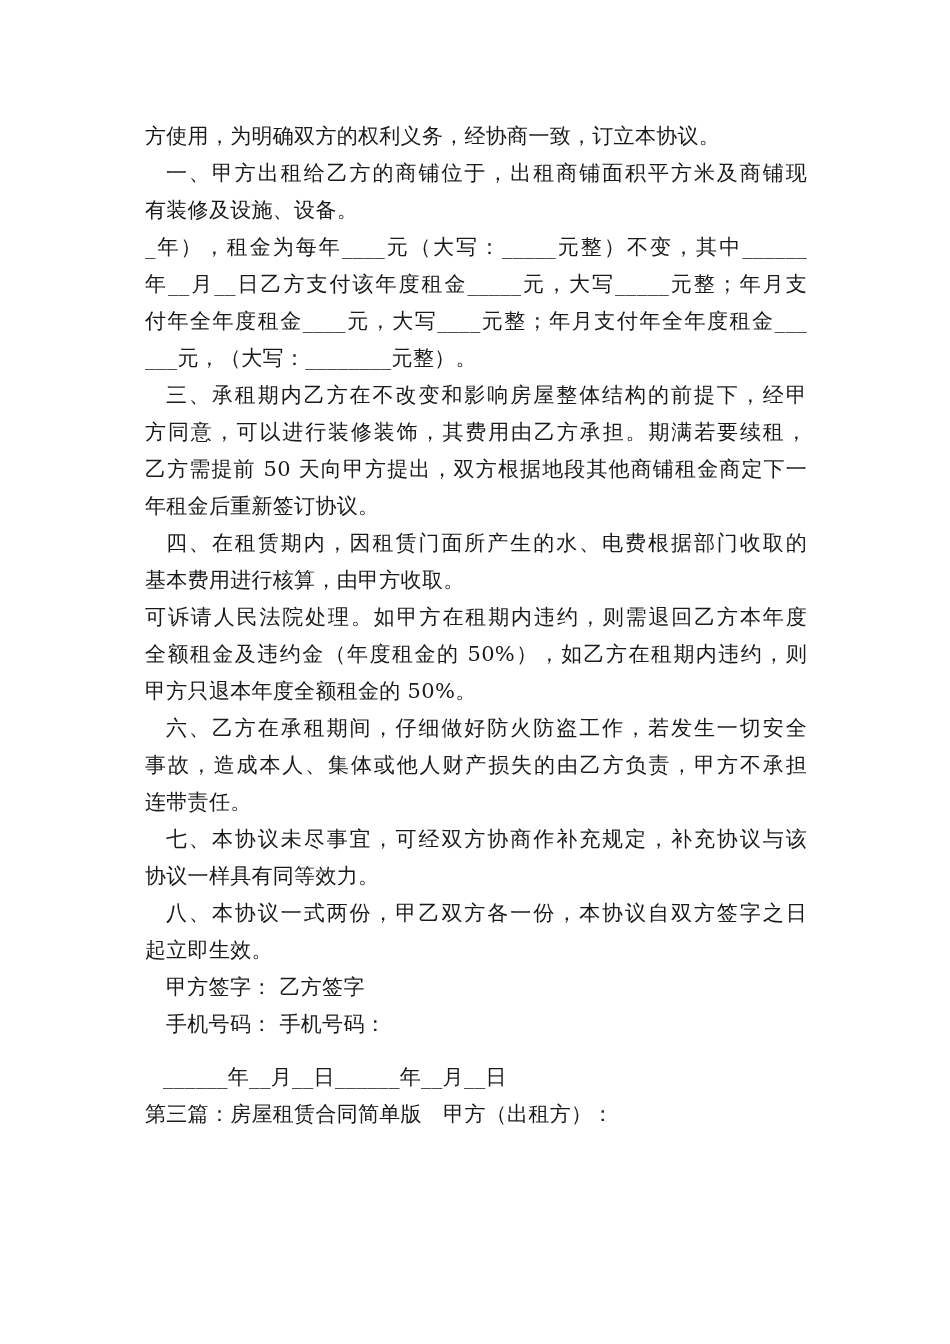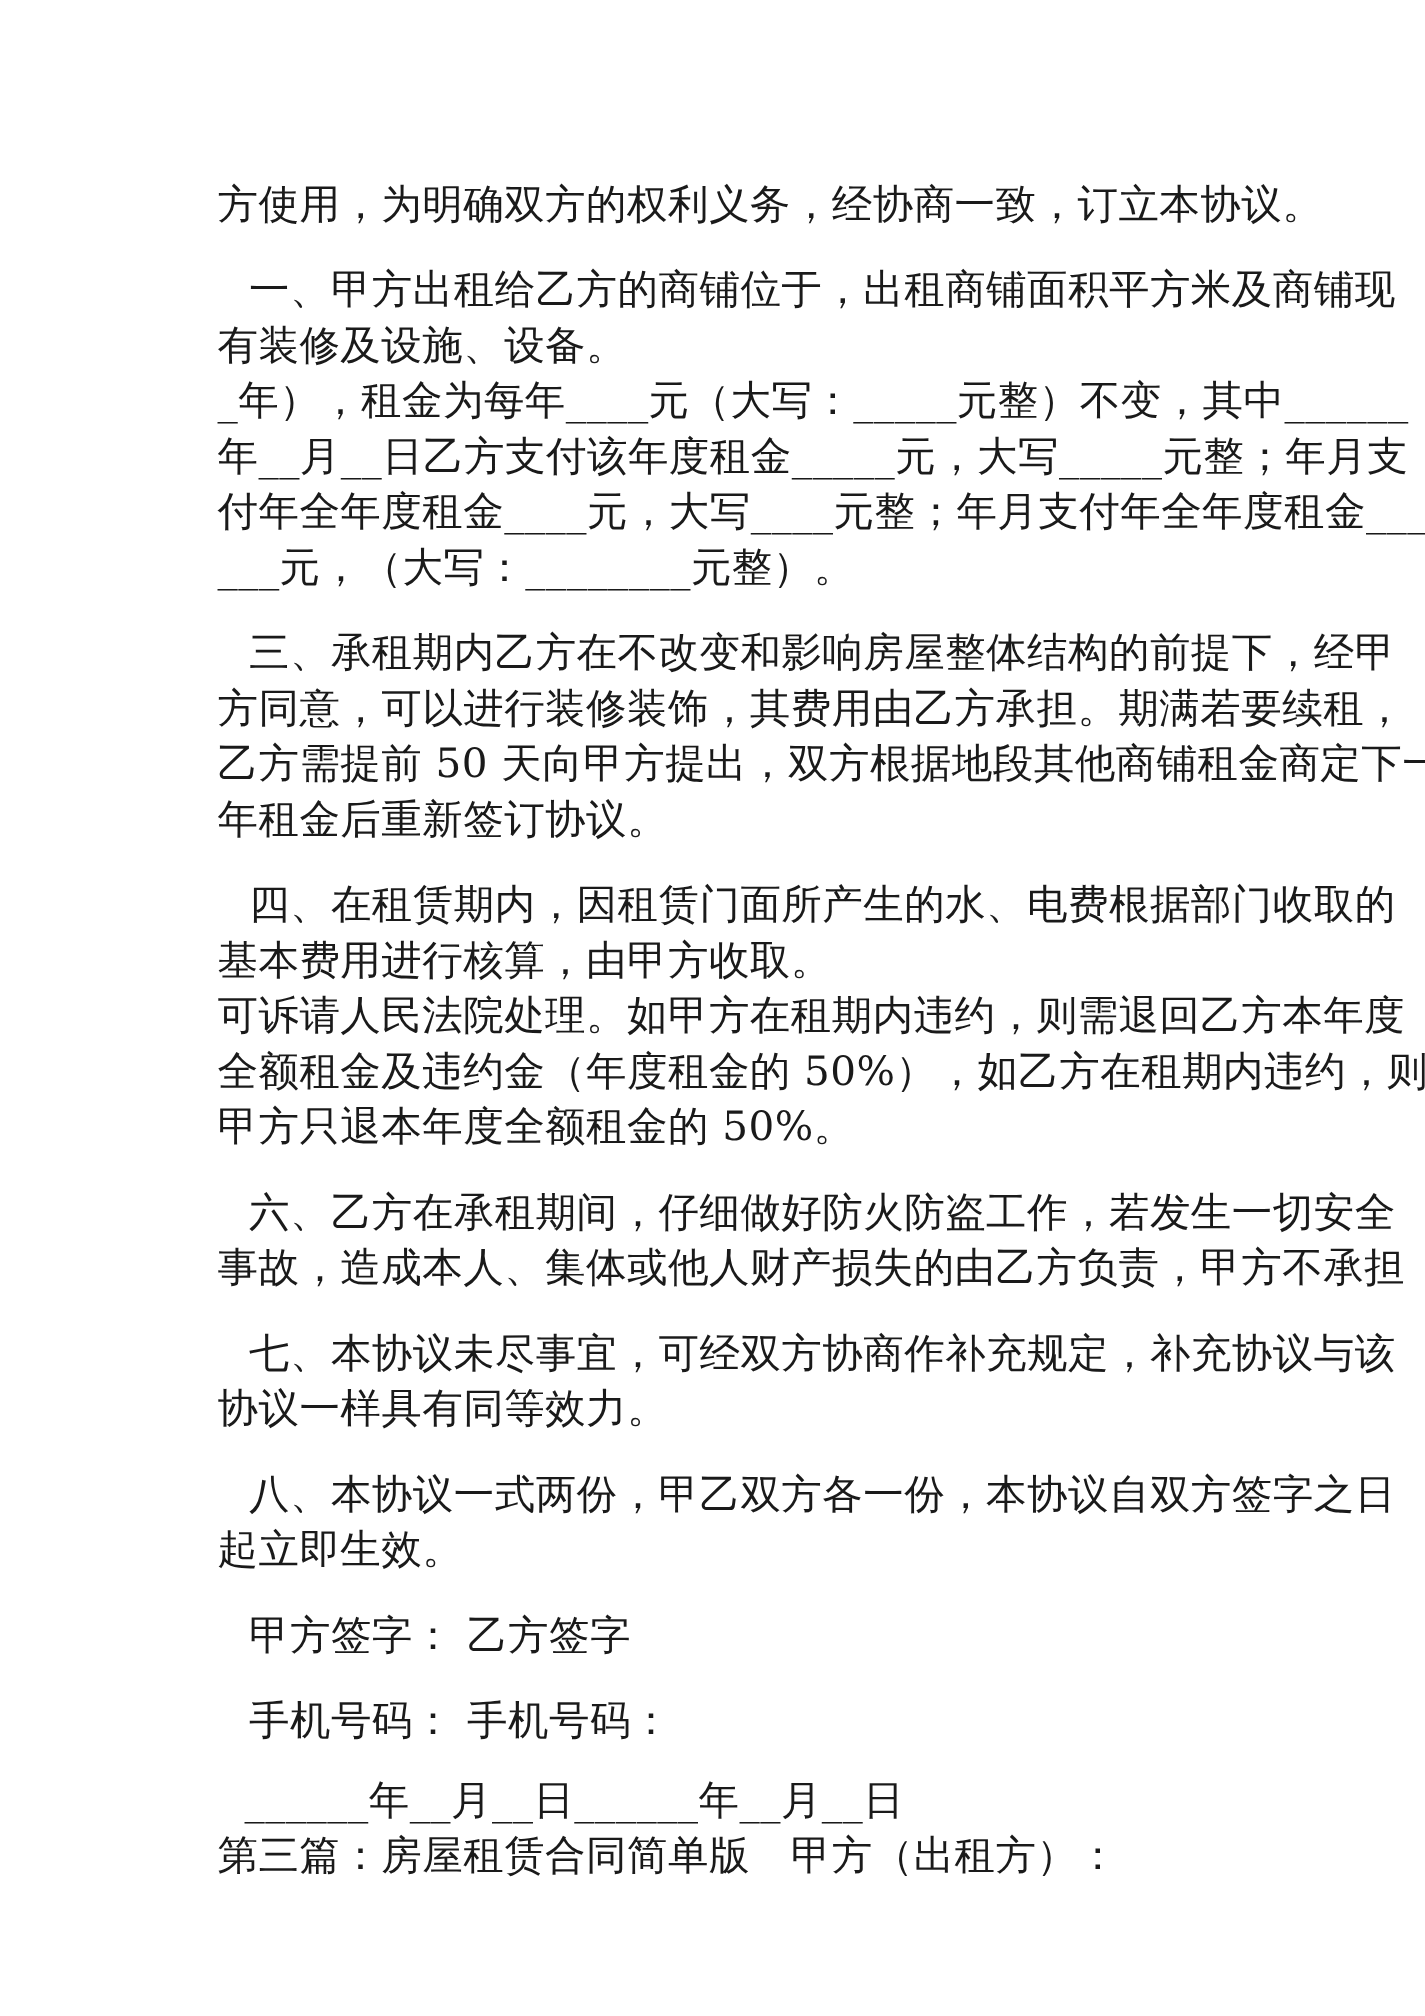--- a/index.html
+++ b/index.html
@@ -17,26 +17,26 @@
     }
     .page {
       position: absolute;
       left: 145px;
       top: 118px;
       width: 662px;
     }
     .line {
       height: 37px;
       line-height: 37px;
-      font-size: 27px;
+      font-size: 21px;
       white-space: nowrap;
       overflow: visible;
       letter-spacing: 0.3px;
     }
-    .indent { padding-left: 21px; margin-top: 20px; }
+    .indent { padding-left: 21px; }
     .indent-small { padding-left: 18px; margin-top: 16px; }
     .justify {
       text-align: justify;
       text-align-last: justify;
     }
   </style>
 </head>
 <body>
 
 <div class="page">
@@ -51,20 +51,21 @@
   <div class="line justify">方同意，可以进行装修装饰，其费用由乙方承担。期满若要续租，</div>
   <div class="line justify">乙方需提前 50 天向甲方提出，双方根据地段其他商铺租金商定下一</div>
   <div class="line">年租金后重新签订协议。</div>
   <div class="line indent justify">四、在租赁期内，因租赁门面所产生的水、电费根据部门收取的</div>
   <div class="line">基本费用进行核算，由甲方收取。</div>
   <div class="line justify">可诉请人民法院处理。如甲方在租期内违约，则需退回乙方本年度</div>
   <div class="line justify">全额租金及违约金（年度租金的 50%），如乙方在租期内违约，则</div>
   <div class="line">甲方只退本年度全额租金的 50%。</div>
   <div class="line indent justify">六、乙方在承租期间，仔细做好防火防盗工作，若发生一切安全</div>
   <div class="line justify">事故，造成本人、集体或他人财产损失的由乙方负责，甲方不承担</div>
+  <div class="line">连带责任。</div>
   <div class="line indent justify">七、本协议未尽事宜，可经双方协商作补充规定，补充协议与该</div>
   <div class="line">协议一样具有同等效力。</div>
   <div class="line indent justify">八、本协议一式两份，甲乙双方各一份，本协议自双方签字之日</div>
   <div class="line">起立即生效。</div>
   <div class="line indent">甲方签字： 乙方签字</div>
   <div class="line indent">手机号码： 手机号码：</div>
   <div class="line indent-small">______年__月__日______年__月__日</div>
   <div class="line">第三篇：房屋租赁合同简单版　甲方（出租方）：</div>
 </div>
 

